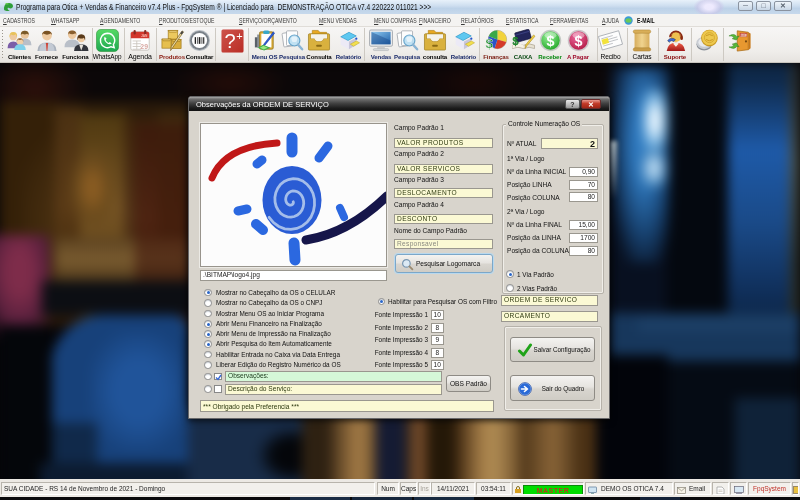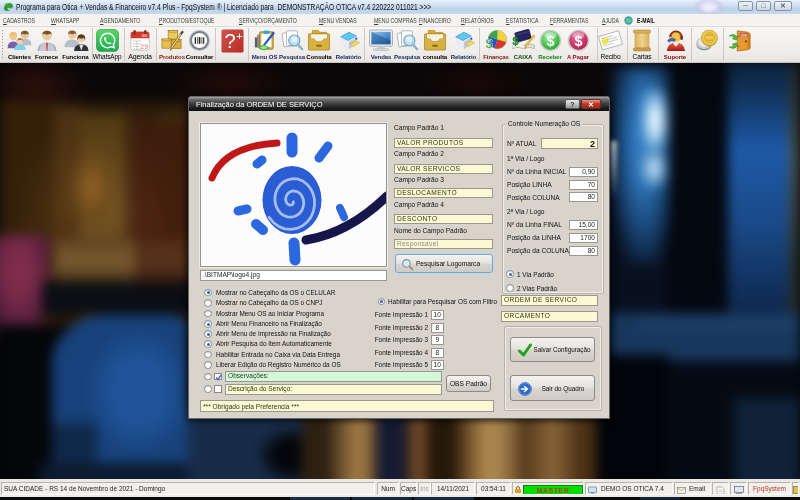--- a/index.html
+++ b/index.html
@@ -466,21 +466,21 @@
       <div class="abs" style="left:638px;top:255px;width:162px;height:14px;background:#1c3f66"></div>
       <div class="abs" style="left:610px;top:298px;width:190px;height:140px;background:#050b14"></div>
       <div class="abs" style="left:596px;top:292px;width:72px;height:150px;background:#02040a"></div>
       <div class="abs" style="left:735px;top:335px;width:65px;height:105px;background:#0f2238"></div>
     </div>
     <div class="abs" style="left:610px;top:78px;width:7px;height:58px;background:linear-gradient(180deg,#a8b6be,transparent);filter:blur(2px)"></div>
   </div>
 
   <div id="dlg">
     <div id="dlgtitle">
-        <span class="t">Finalização da ORDEM DE SERVIÇO</span>
+        <span class="t">Observações da ORDEM DE SERVIÇO</span>
       <div class="abs" style="right:29px;top:2px;width:15px;height:10px;border:1px solid #555;border-radius:2px;background:linear-gradient(180deg,#e8e8e8,#9a9a9a);color:#333;font-size:7px;line-height:9px;text-align:center;font-weight:bold">?</div>
       <div class="abs" style="right:8px;top:2px;width:20px;height:10px;border:1px solid #6a2a2a;border-radius:2px;background:linear-gradient(180deg,#e89a90,#c23a28 45%,#a02616);color:#fff;font-size:7px;line-height:9px;text-align:center;font-weight:bold">✕</div>
     </div>
 
     <div class="abs" style="left:11px;top:26px;width:187px;height:144px;background:#fcfcfc;border:1px solid #98948c;box-shadow:0 0 0 1px #eceae5">
       <svg width="185" height="142" viewBox="0 0 185 142">
         <ellipse cx="91" cy="76" rx="29.5" ry="34" fill="#2a5cd4"></ellipse>
         <path d="M92.3,77.8 L92.5,78.4 L92.4,79.2 L92.1,80.0 L91.5,80.7 L90.6,81.2 L89.6,81.4 L88.4,81.4 L87.2,80.9 L86.1,80.0 L85.2,78.8 L84.5,77.2 L84.2,75.3 L84.4,73.4 L85.0,71.4 L86.1,69.5 L87.7,67.9 L89.6,66.8 L91.9,66.2 L94.3,66.3 L96.7,67.0 L99.0,68.5 L101.0,70.6 L102.5,73.3 L103.4,76.5 L103.6,79.9 L103.0,83.4 L101.7,86.7 L99.6,89.7 L96.8,92.1 L93.5,93.7 L89.9,94.4 L86.1,94.0 L82.3,92.7 L78.9,90.3 L76.1,86.9 L74.0,82.8 L72.8,78.1 L72.6,73.1 L73.6,68.1 L75.6,63.4 L78.6,59.3 L82.6,56.0 L87.2,53.9 L92.3,53.0 L97.5,53.6 L102.5,55.5 L107.0,58.9 L110.8,63.4 L113.6,68.9 L115.1,75.1 L115.2,81.7 L114.0,88.2 L111.3,94.4 L107.3,99.7 L102.2,103.8 L96.2,106.5 L89.8,107.6 L83.2,106.9 L76.8,104.4 L71.1,100.2 L66.4,94.5" fill="none" stroke="#a4bdea" stroke-width="3" stroke-linecap="round" transform="translate(91,77) scale(0.93) translate(-91,-77)"></path>
         <g stroke="#2b68e0" stroke-linecap="round">
           <path d="M91,28 L91,14" stroke-width="11"></path>

